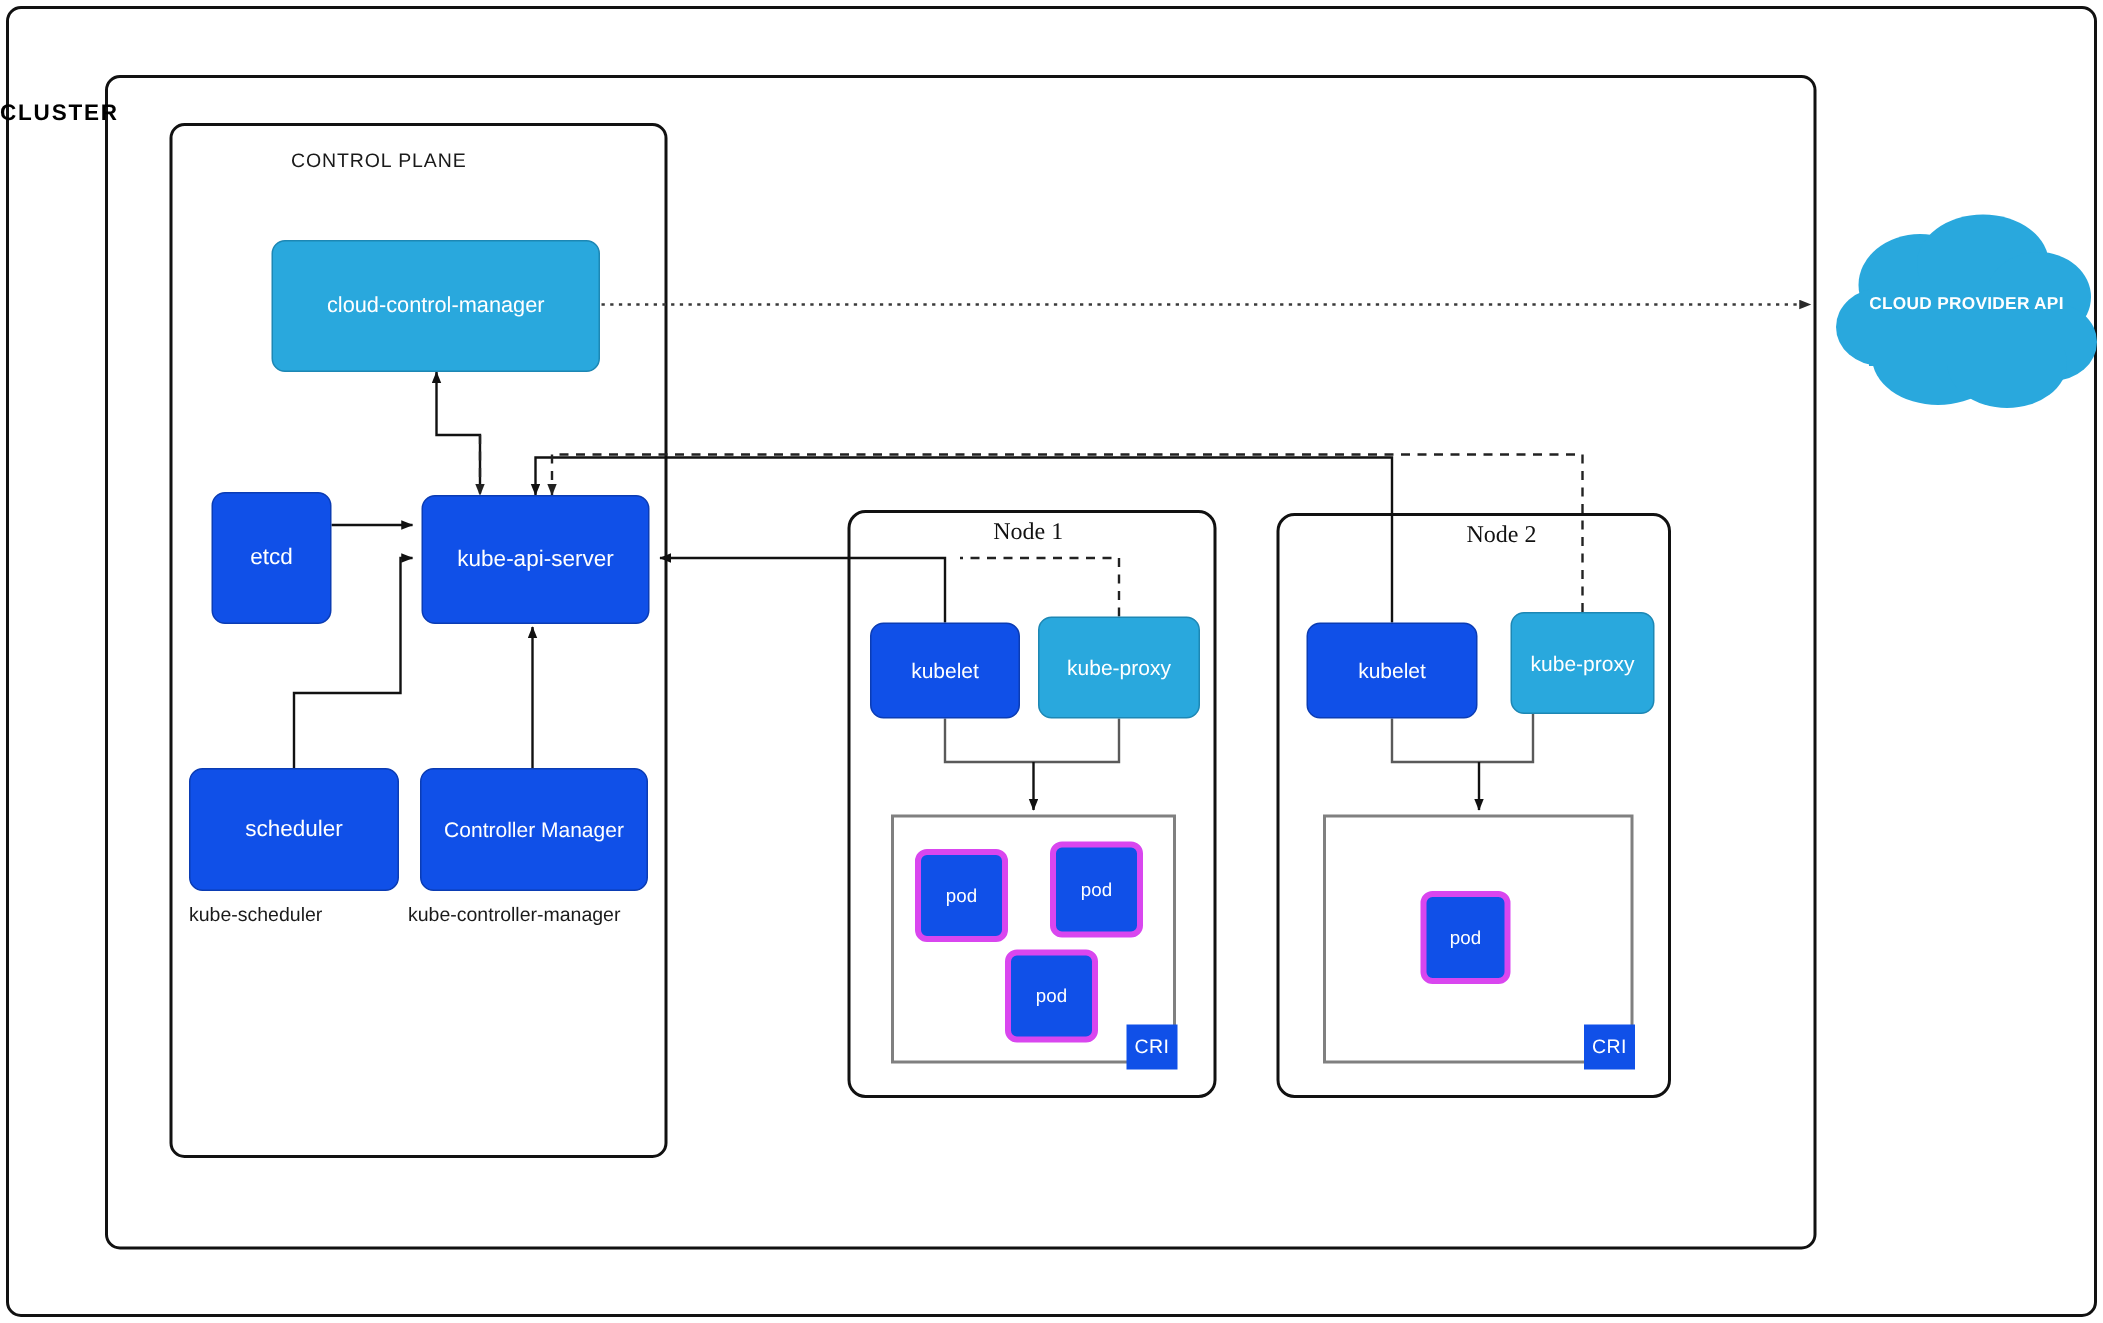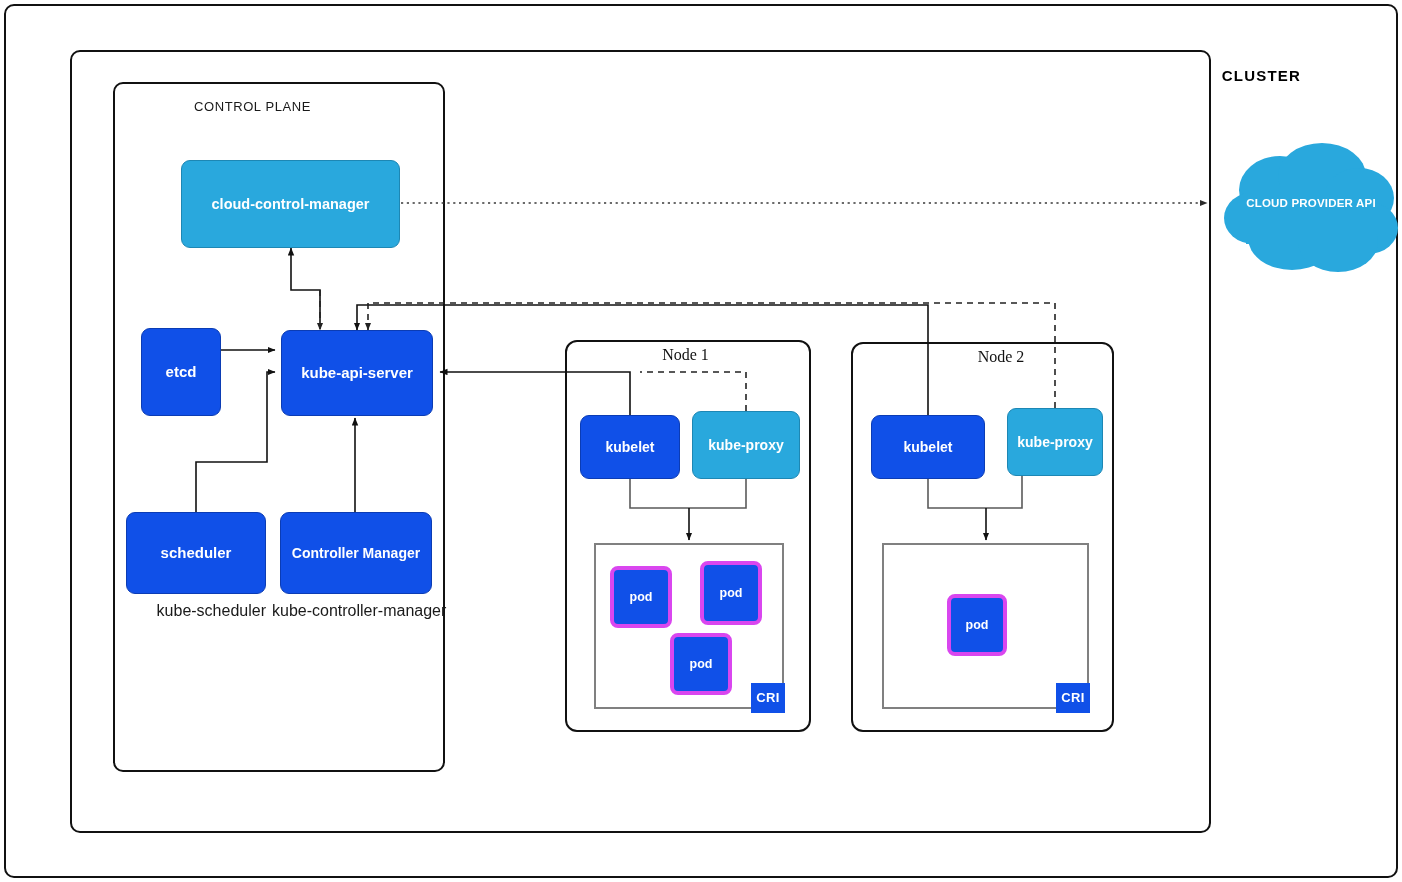--- a/index.html
+++ b/index.html
@@ -47,34 +47,34 @@
   }
   .title-node {
     position: absolute;
     font-family: "Liberation Serif", serif;
     font-size: 16px;
     color: #111111;
     white-space: nowrap;
   }
   .caption {
     position: absolute;
-    font-size: 16px;
+    font-size: 13px;
     color: #1a1a1a;
     white-space: nowrap;
-    text-align: right;
+    text-align: left;
   }
   
   .box {
     position: absolute;
     box-sizing: border-box;
     display: flex;
     align-items: center;
     justify-content: center;
     color: #ffffff;
-    font-weight: bold;
+    font-weight: normal;
     text-align: center;
     line-height: 1.15;
   }
   .box.dark {
     background: #1050e8;
     border: 1px solid #0b3cb4;
     border-radius: 9px;
   }
   .box.light {
     background: #29a8dd;
@@ -141,21 +141,21 @@
 </style>
 </head>
 <body>
 
 <div id="canvas">
 
   <div class="frame" style="left:4px; top:4px; width:1394px; height:874px;"></div>
 
   <div class="frame" style="left:70px; top:50px; width:1141px; height:783px;"></div>
 
-  <div class="title-cluster" style="left:0px; top:67px; width:1281px; text-align:right;padding-left:20px;">CLUSTER</div>
+  <div class="title-cluster" style="left:0px; top:67px; width:1281px; text-align:left;">CLUSTER</div>
 
   <div class="frame" style="left:113px; top:82px; width:332px; height:690px;"></div>
 
   <div class="title-plane" style="left:113px; top:99px; width:279px; text-align:center;">CONTROL PLANE</div>
 
   <div class="frame node" style="left:565px; top:340px; width:246px; height:392px;"></div>
   <div class="title-node" style="left:565px; top:346px; width:241px; text-align:center;">Node 1</div>
 
   <div class="frame node" style="left:851px; top:342px; width:263px; height:390px;"></div>
   <div class="title-node" style="left:851px; top:348px; width:300px; text-align:center;">Node 2</div>

